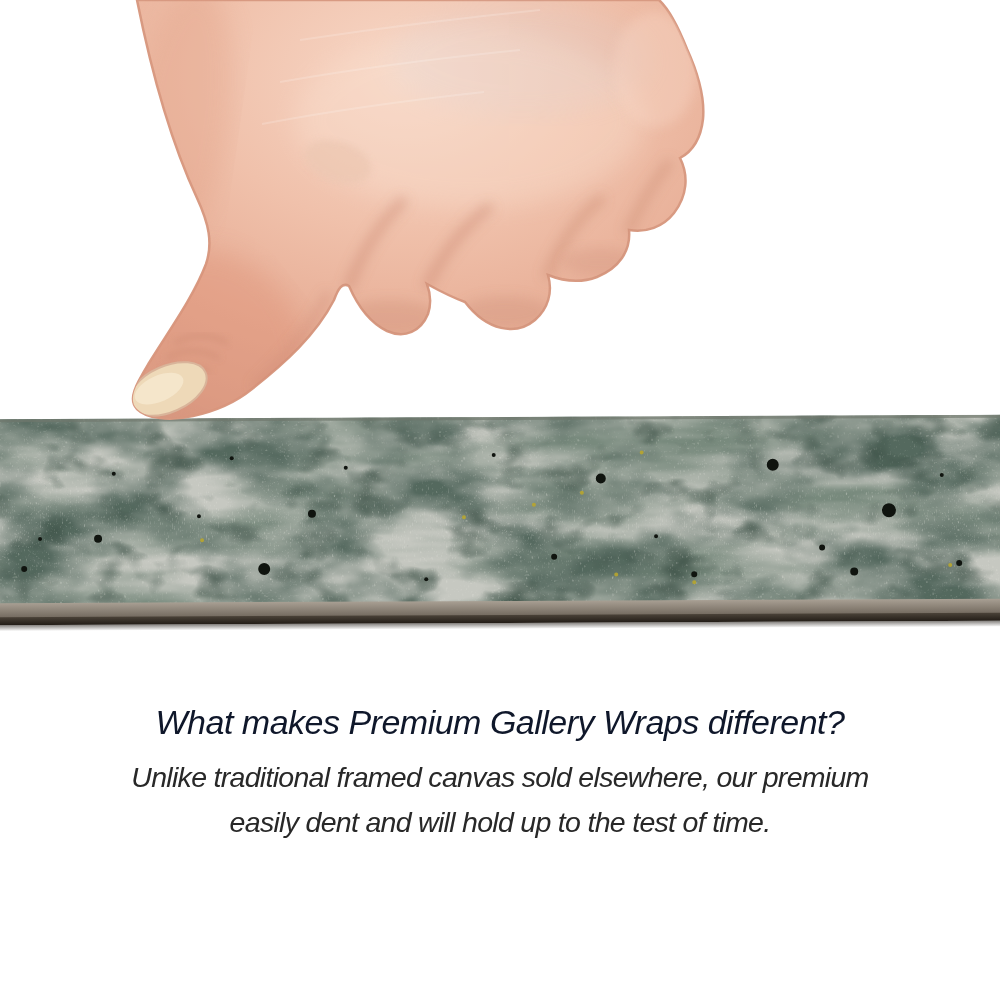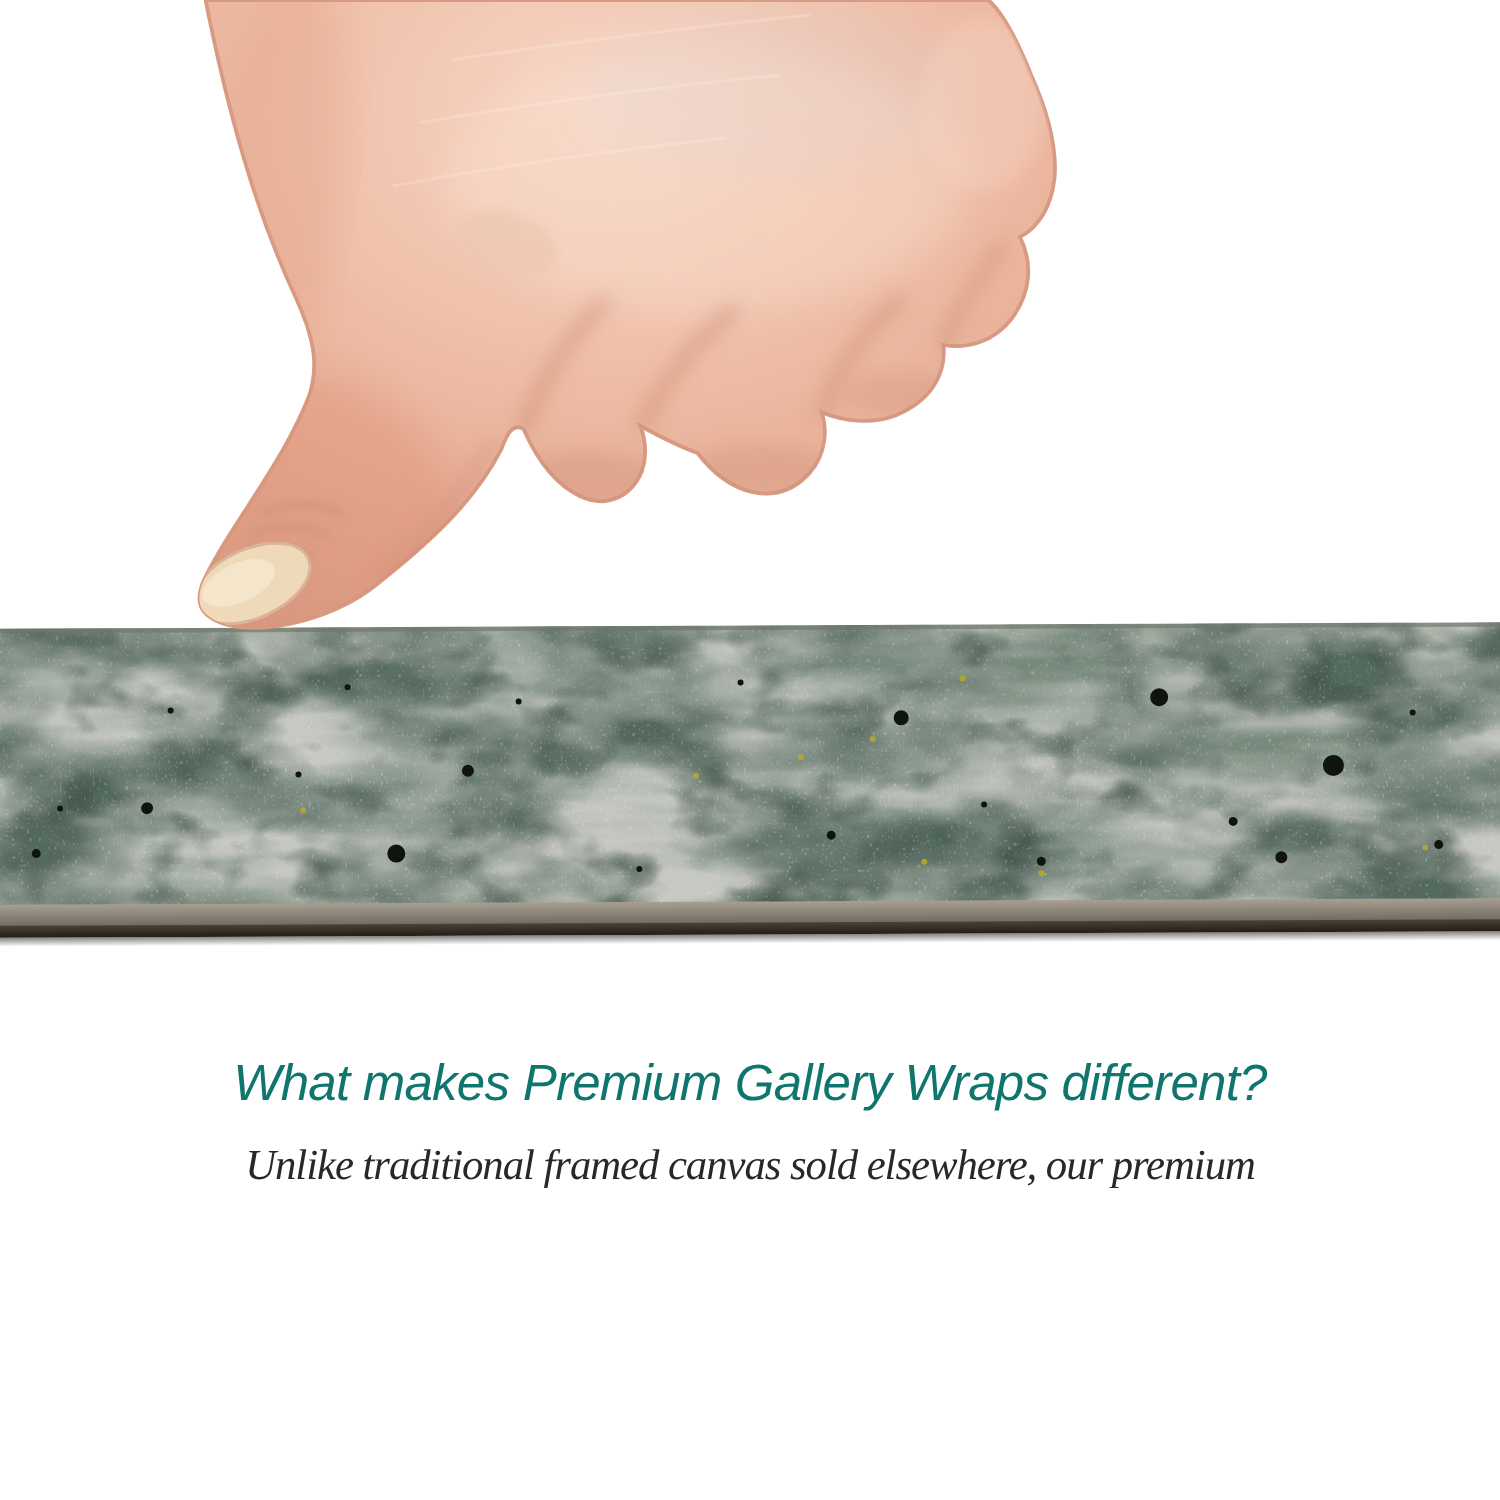--- a/index.html
+++ b/index.html
@@ -26,28 +26,27 @@
     left:0;top:700px;width:1000px;
     text-align:center;
     color:#282828;
     font-style:italic;
   }
   .heading{
     font-size:34px;
     letter-spacing:-0.5px;
     line-height:45px;
     margin:0 0 10px 0;
-    color:#0f766e;
+    color:#0f172a;
   }
   .bline{
     font-size:28.5px;
     letter-spacing:-0.7px;
     line-height:45px;
     white-space:nowrap;
-    font-family:Liberation Serif, serif;
   }
 </style>
 </head>
 <body>
 
 <div class="stage">
 
   <div class="strip-wrap">
     <svg viewBox="0 0 1012 212" preserveAspectRatio="none">
       <defs>
@@ -240,16 +239,17 @@
         <ellipse cx="168" cy="389" rx="41" ry="23" fill="#eed9b8" stroke="#d9b49a" stroke-width="2"></ellipse>
         <ellipse cx="160" cy="385" rx="26" ry="13" fill="#f6e9cf" opacity="0.8"></ellipse>
       </g>
     </g>
   </svg>
 
   <div class="info">
     <div class="heading">What makes Premium Gallery Wraps different?</div>
     <div>
       <div class="bline">Unlike traditional framed canvas sold elsewhere, our premium</div>
+      <div class="bline">easily dent and will hold up to the test of time.</div>
     </div>
   </div>
 
 </div>
 
 </body></html>

